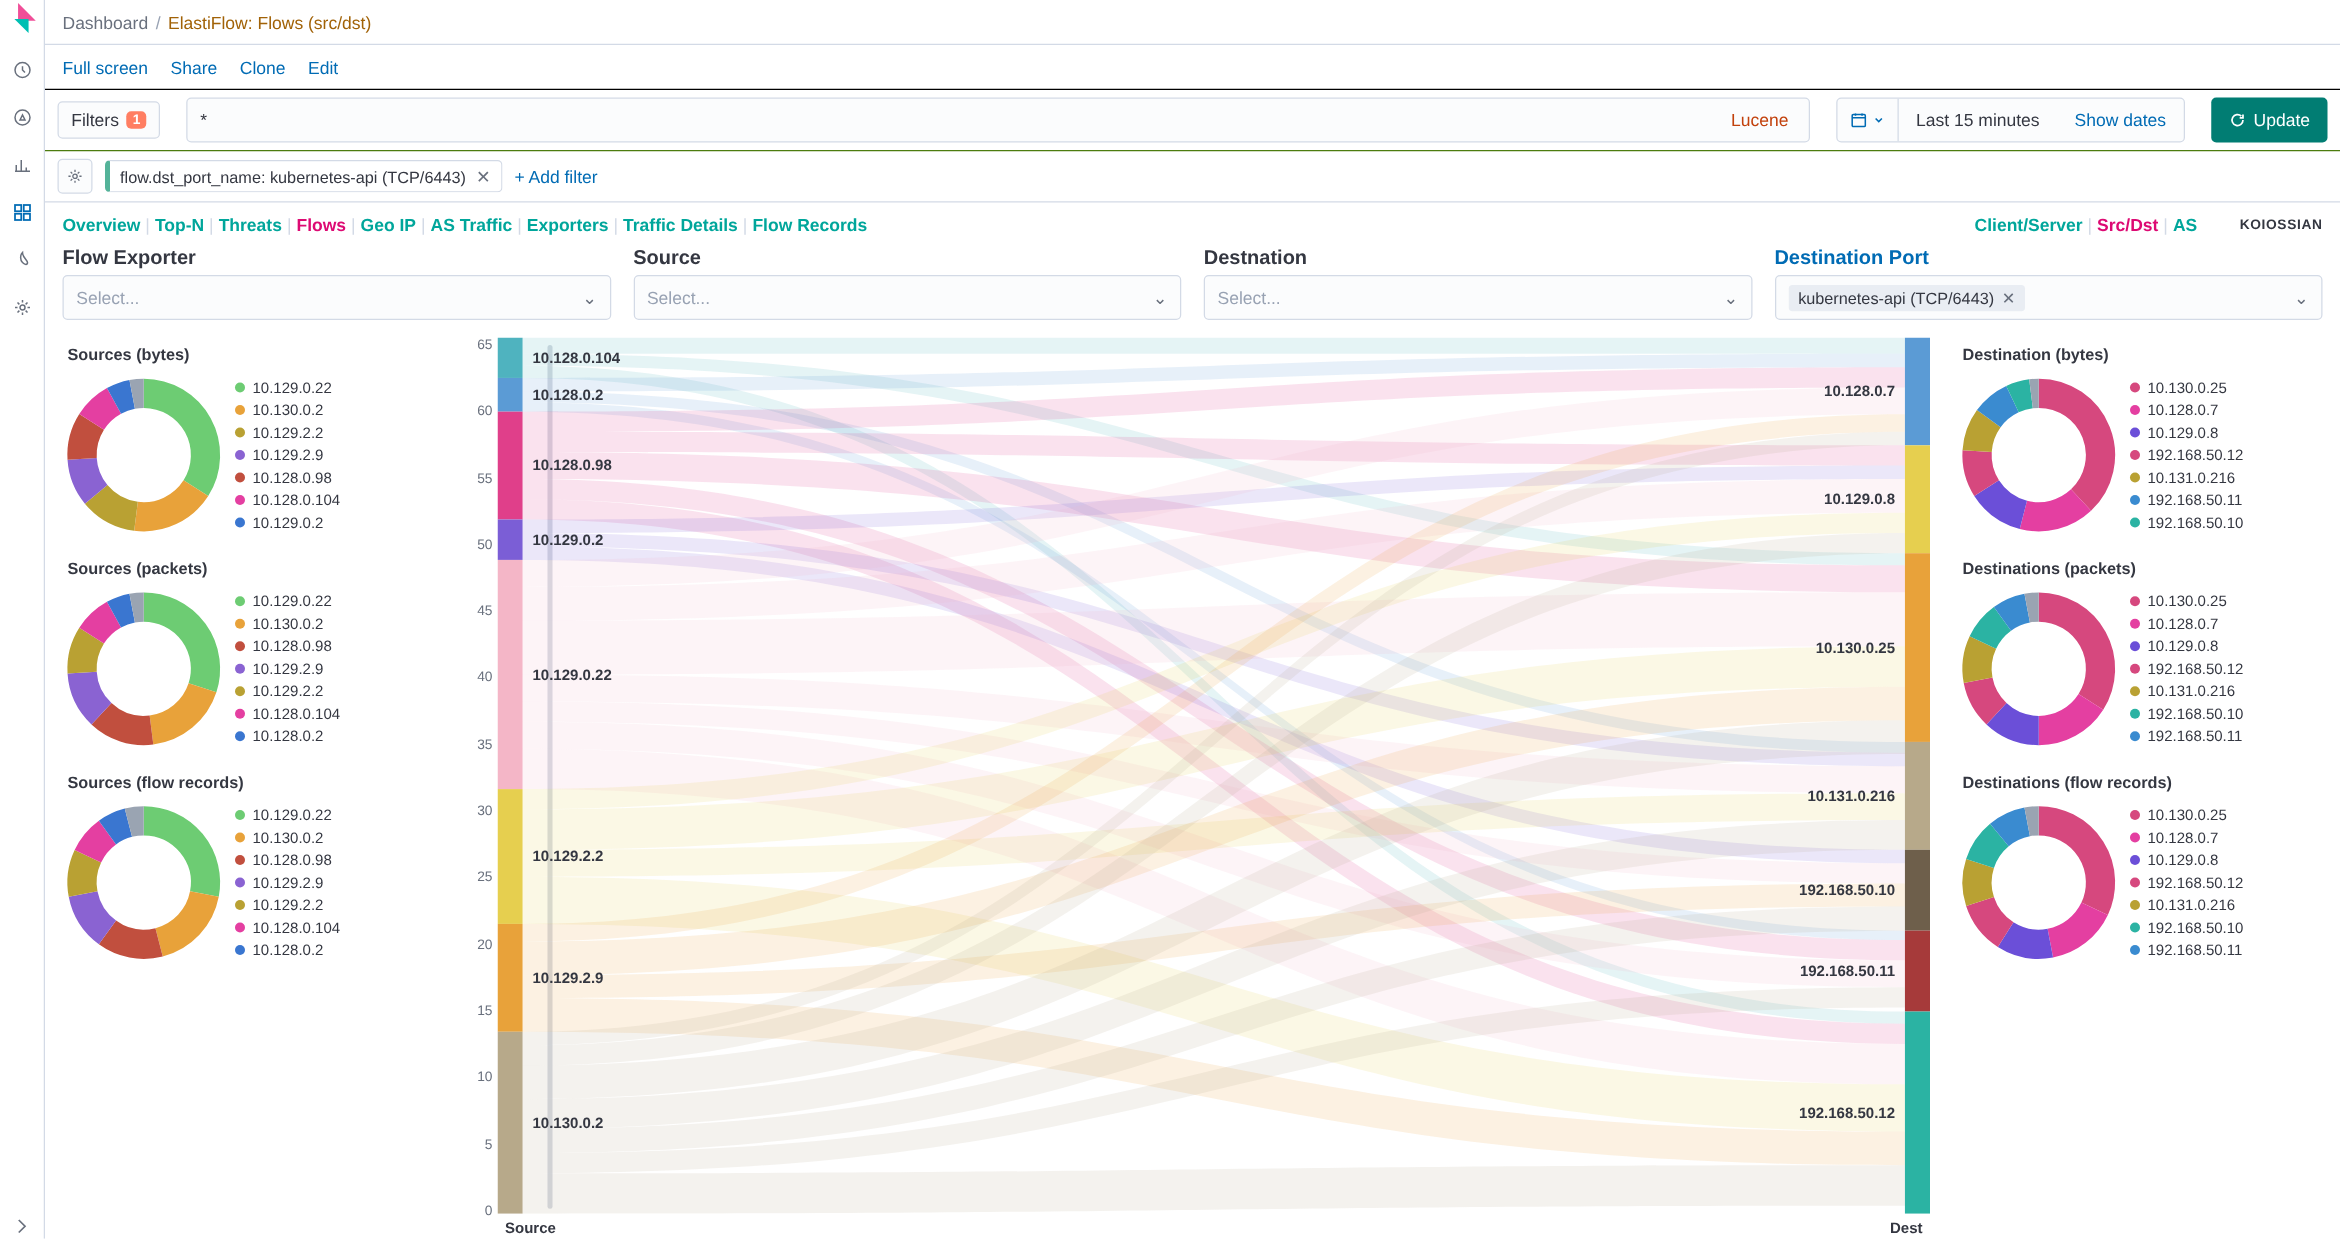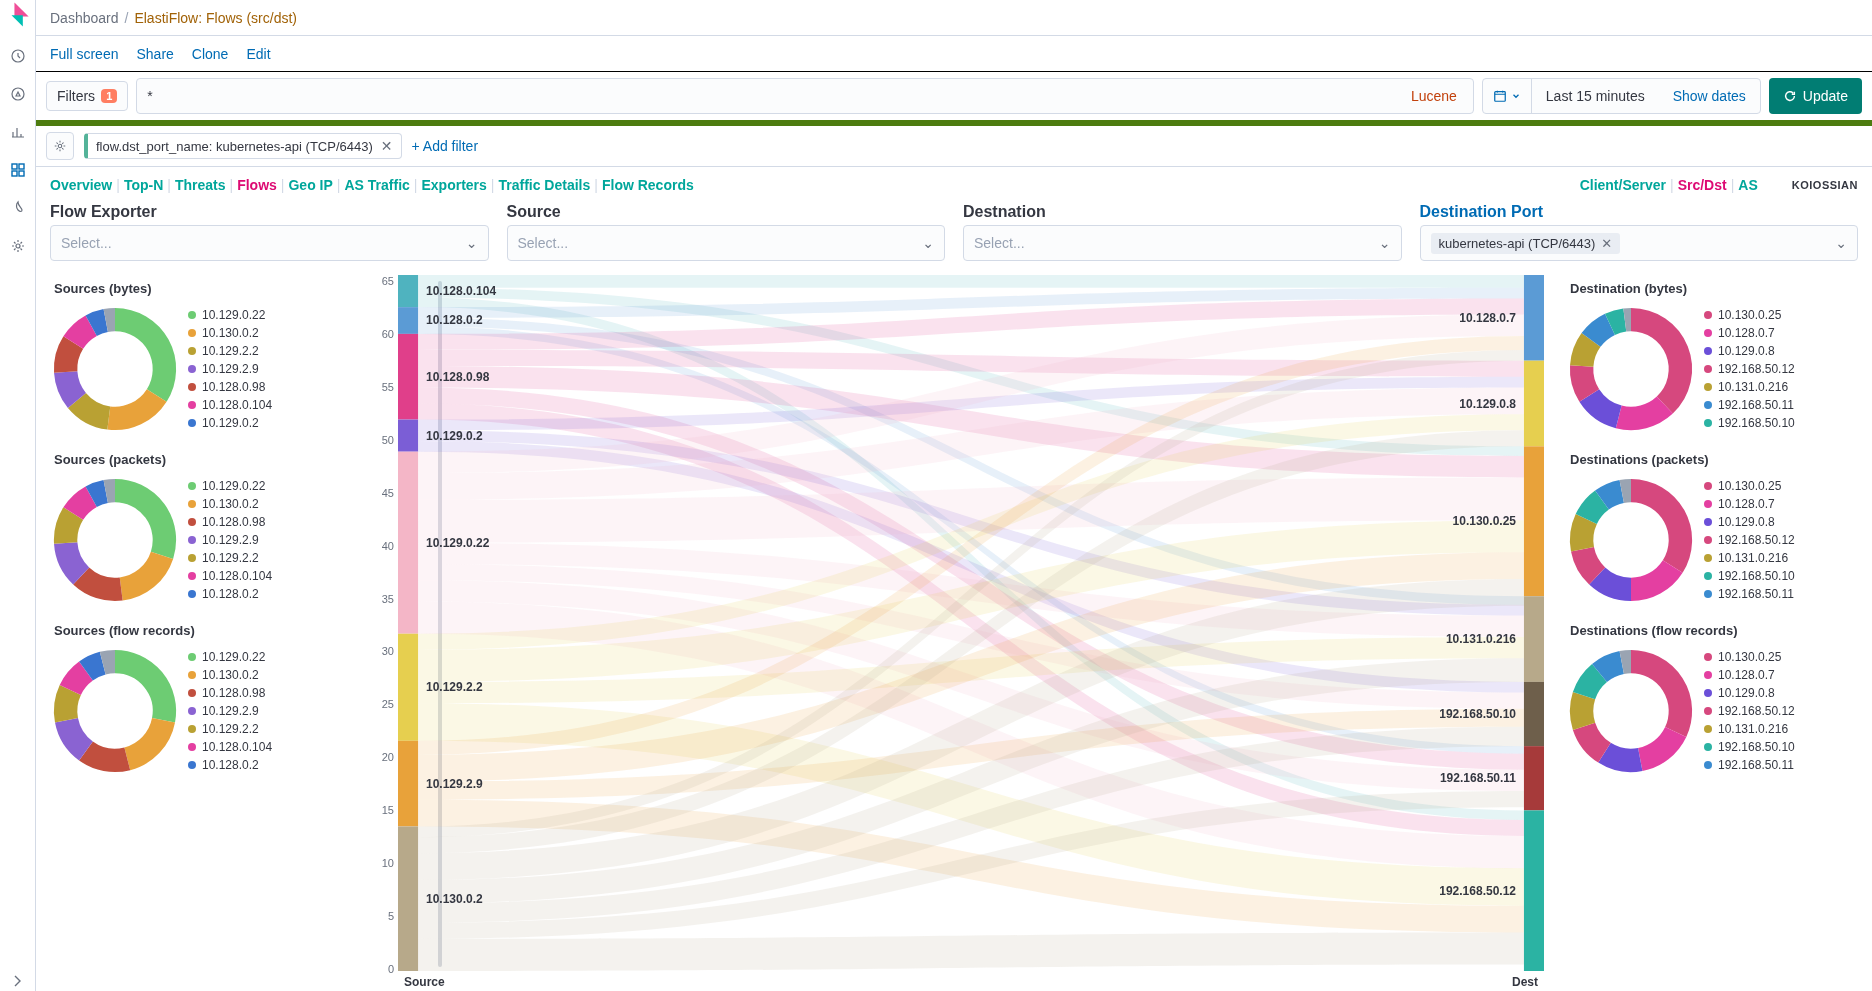--- a/index.html
+++ b/index.html
@@ -23,21 +23,21 @@
 .breadcrumb-bar { height: 36px; display:flex; align-items:center; padding: 0 14px; border-bottom: 1px solid #d3dae6; font-size:14px; color:#69707d; gap:6px;}
 .breadcrumb-bar a { color:#69707d; text-decoration:none; }
 .breadcrumb-bar .sep { color:#98a2b3; }
 .breadcrumb-bar .current { color:#a16207; }
 
 
 .action-bar { height: 36px; display:flex; align-items:center; padding: 0 14px; border-bottom: 1px solid #000000; gap: 18px; }
 .action-link { color:#006bb4; font-size:14px; cursor:pointer; }
 
 
-.query-bar { display:flex; align-items:center; padding: 6px 10px; border-bottom: 6px solid #4d7c0f; gap:8px; }
+.query-bar { display:flex; align-items:center; padding: 6px 10px; border-bottom: 1px solid #4d7c0f; gap:21px; }
 .filter-label-box { display:flex; align-items:center; gap:6px; padding:6px 10px; border:1px solid #d3dae6; border-radius:4px; background:#fbfcfd; }
 .filter-badge { background:#ff7e62; color:#fff; border-radius:4px; font-size:11px; padding:1px 5px; font-weight:600; }
 .query-input-wrap { flex:1; display:flex; align-items:center; border:1px solid #d3dae6; border-radius:4px; background:#fbfcfd; height:36px; padding:0 10px; }
 .query-input { flex:1; border:none; background:transparent; outline:none; font-size:14px; color:#343741; }
 .lucene-link { color:#c2410c; font-size:14px; cursor:pointer; padding:0 6px; }
 .time-picker { display:flex; align-items:center; border:1px solid #d3dae6; border-radius:4px; background:#fbfcfd; height:36px; }
 .time-picker .cal-btn { display:flex; align-items:center; padding:0 10px; border-right:1px solid #d3dae6; height:100%; color:#006bb4; cursor:pointer; gap:4px;}
 .time-picker .range-txt { padding:0 14px; color:#343741; }
 .time-picker .show-dates { padding:0 14px; color:#006bb4; cursor:pointer; }
 .update-btn { background:#017d73; color:#fff; border:none; height:36px; padding:0 14px; border-radius:4px; display:flex; align-items:center; gap:6px; font-size:14px; cursor:pointer; }

